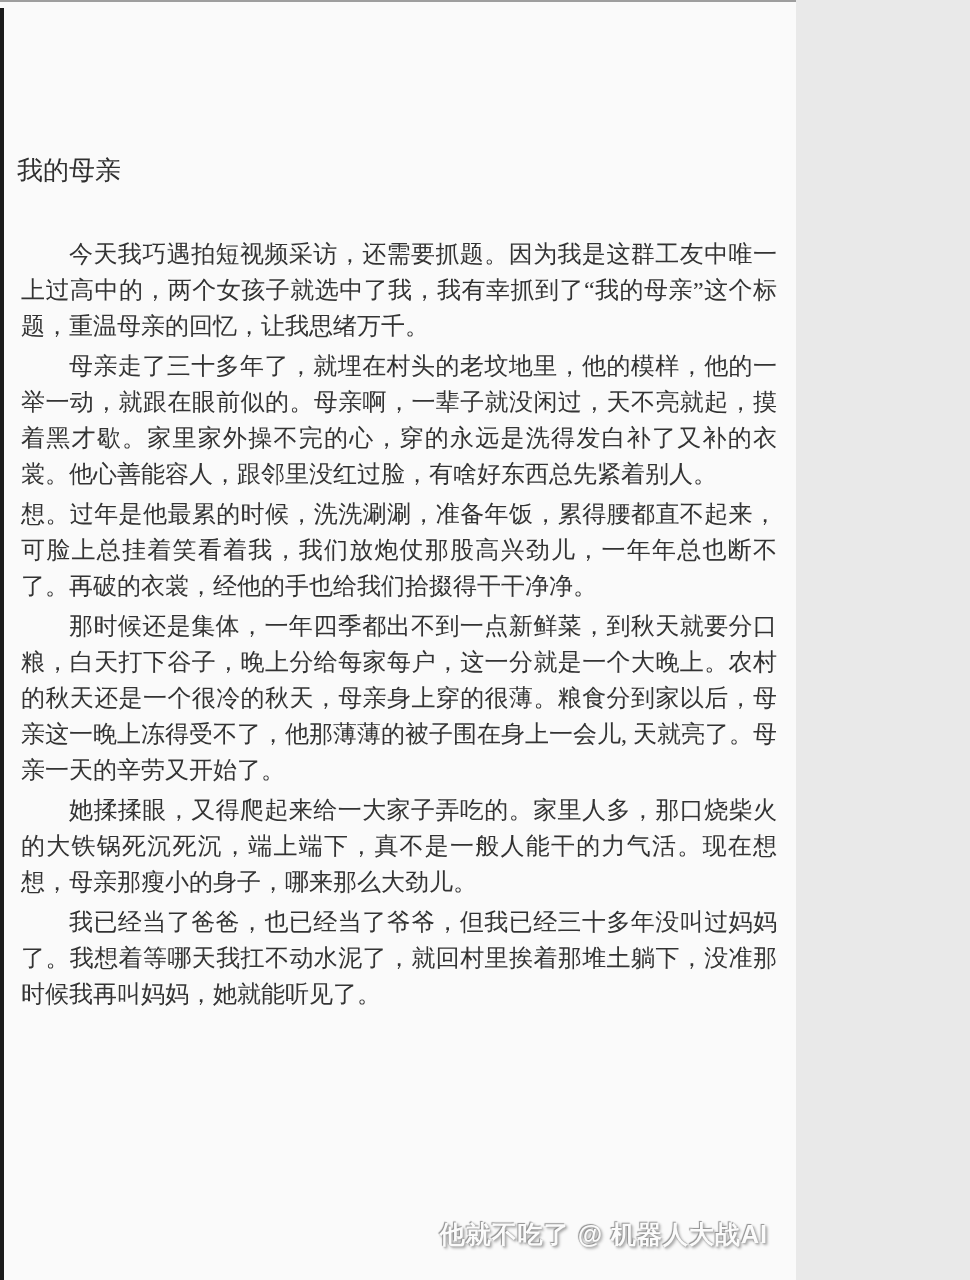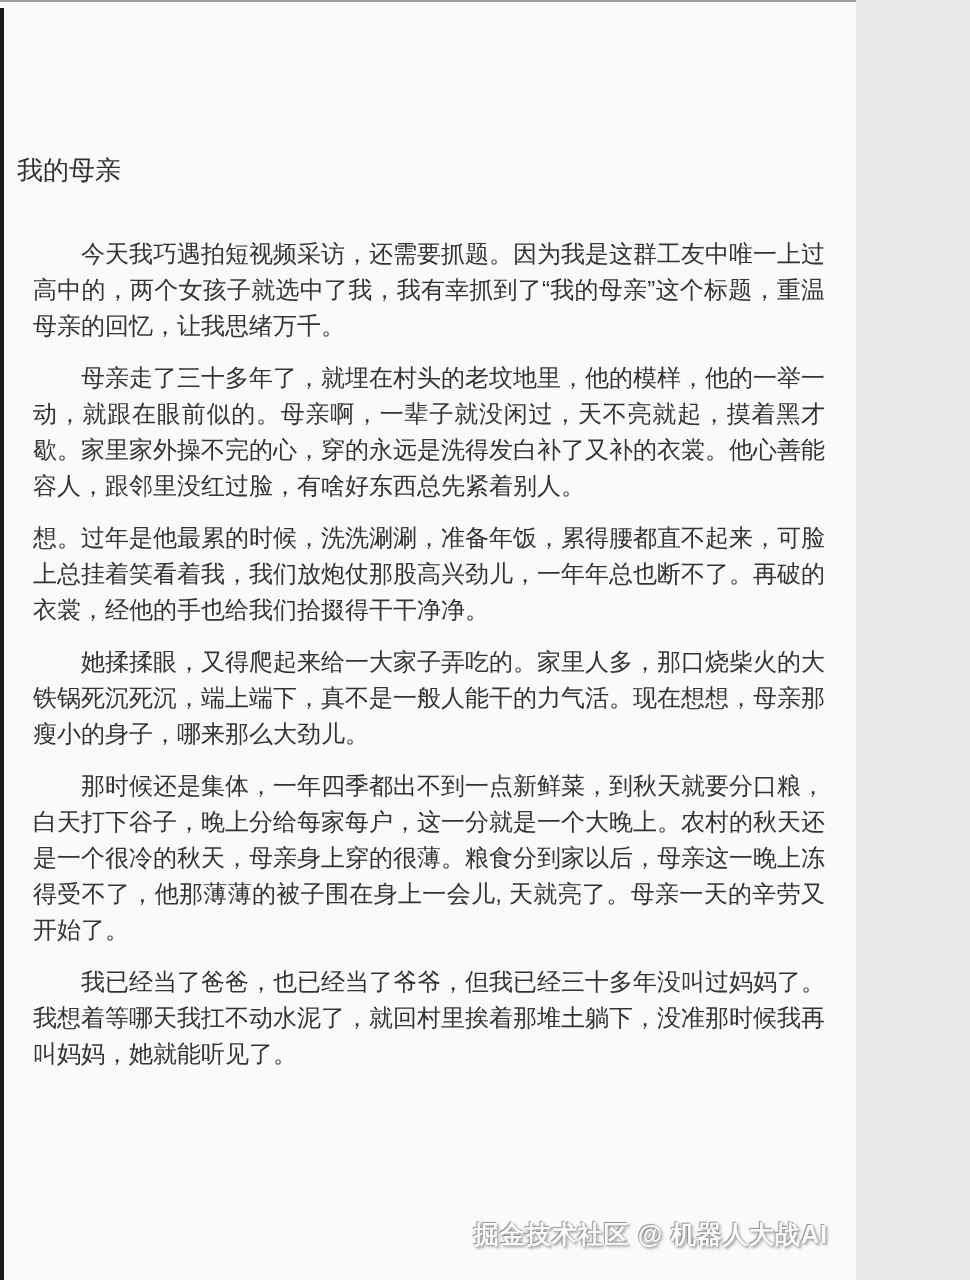--- a/index.html
+++ b/index.html
@@ -2,21 +2,21 @@
 <html><head>
 <meta charset="utf-8">
 <style>
   html, body {
     margin: 0;
     padding: 0;
     background: #e9e9e9;
   }
   .page {
     position: relative;
-    width: 856px;
+    width: 796px;
     height: 1280px;
     background: #fafafa;
     overflow: hidden;
     font-family: "Liberation Sans", sans-serif;
   }
   .top-edge {
     position: absolute;
     top: 0; left: 0;
     width: 100%; height: 2px;
     background: #9e9e9e;
@@ -35,22 +35,23 @@
     line-height: 36px;
     text-align: justify;
   }
   .title {
     font-size: 26px;
     font-weight: 400;
     color: #2f2f2f;
     margin: 0 0 48px 0;
   }
   .para {
-    margin: 16px;
+    margin: 4px;
     text-indent: 2em;
+    font-family: Liberation Serif, serif;
   }
   .para.flush {
     text-indent: 0;
   }
   .watermark {
     position: absolute;
     top: 1218px;
     right: 28px;
     font-size: 25px;
     font-weight: 700;
@@ -65,19 +66,19 @@
 
 <div class="page">
   <div class="top-edge"></div>
   <div class="left-edge"></div>
 
   <main class="content">
     <h1 class="title">我的母亲</h1>
     <p class="para">今天我巧遇拍短视频采访，还需要抓题。因为我是这群工友中唯一上过高中的，两个女孩子就选中了我，我有幸抓到了“我的母亲”这个标题，重温母亲的回忆，让我思绪万千。</p>
     <p class="para">母亲走了三十多年了，就埋在村头的老坟地里，他的模样，他的一举一动，就跟在眼前似的。母亲啊，一辈子就没闲过，天不亮就起，摸着黑才歇。家里家外操不完的心，穿的永远是洗得发白补了又补的衣裳。他心善能容人，跟邻里没红过脸，有啥好东西总先紧着别人。</p>
     <p class="para flush">想。过年是他最累的时候，洗洗涮涮，准备年饭，累得腰都直不起来，可脸上总挂着笑看着我，我们放炮仗那股高兴劲儿，一年年总也断不了。再破的衣裳，经他的手也给我们拾掇得干干净净。</p>
+    <p class="para">那时候还是集体，一年四季都出不到一点新鲜菜，到秋天就要分口粮，白天打下谷子，晚上分给每家每户，这一分就是一个大晚上。农村的秋天还是一个很冷的秋天，母亲身上穿的很薄。粮食分到家以后，母亲这一晚上冻得受不了，他那薄薄的被子围在身上一会儿, 天就亮了。母亲一天的辛劳又开始了。</p>
     <p class="para">她揉揉眼，又得爬起来给一大家子弄吃的。家里人多，那口烧柴火的大铁锅死沉死沉，端上端下，真不是一般人能干的力气活。现在想想，母亲那瘦小的身子，哪来那么大劲儿。</p>
-    <p class="para">那时候还是集体，一年四季都出不到一点新鲜菜，到秋天就要分口粮，白天打下谷子，晚上分给每家每户，这一分就是一个大晚上。农村的秋天还是一个很冷的秋天，母亲身上穿的很薄。粮食分到家以后，母亲这一晚上冻得受不了，他那薄薄的被子围在身上一会儿, 天就亮了。母亲一天的辛劳又开始了。</p>
     <p class="para">我已经当了爸爸，也已经当了爷爷，但我已经三十多年没叫过妈妈了。我想着等哪天我扛不动水泥了，就回村里挨着那堆土躺下，没准那时候我再叫妈妈，她就能听见了。</p>
   </main>
 
-  <div class="watermark">掘金技术社区 @ 机器人大战AI</div>
+  <div class="watermark">他就不吃了 @ 机器人大战AI</div>
 </div>
 
 </body></html>

